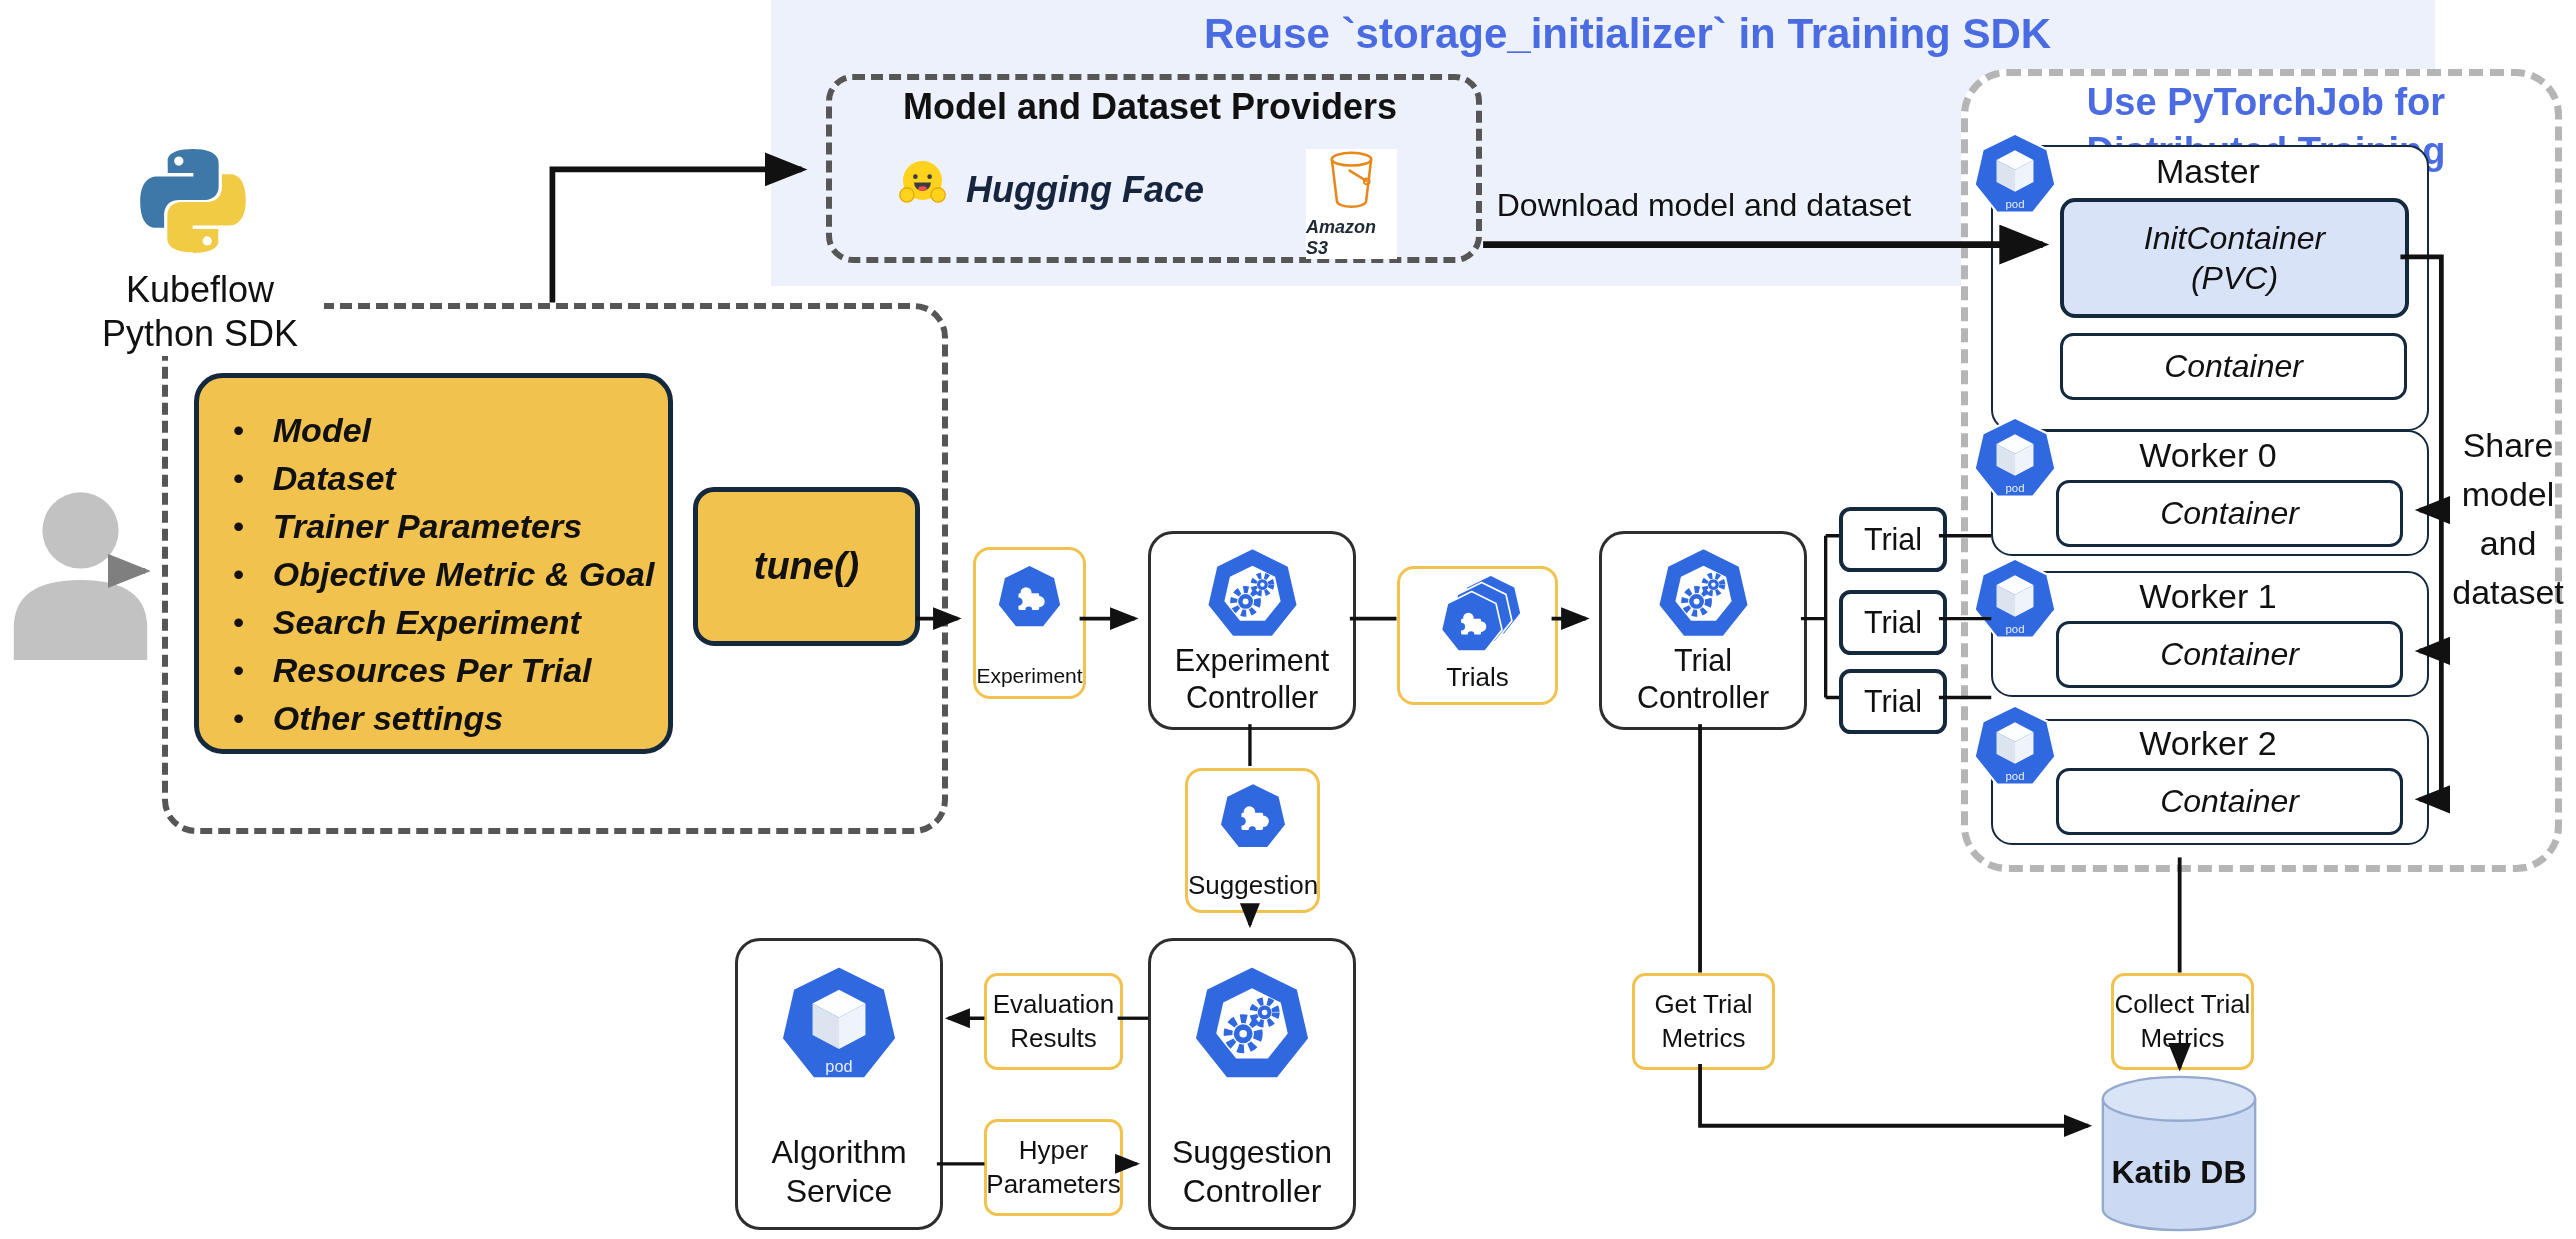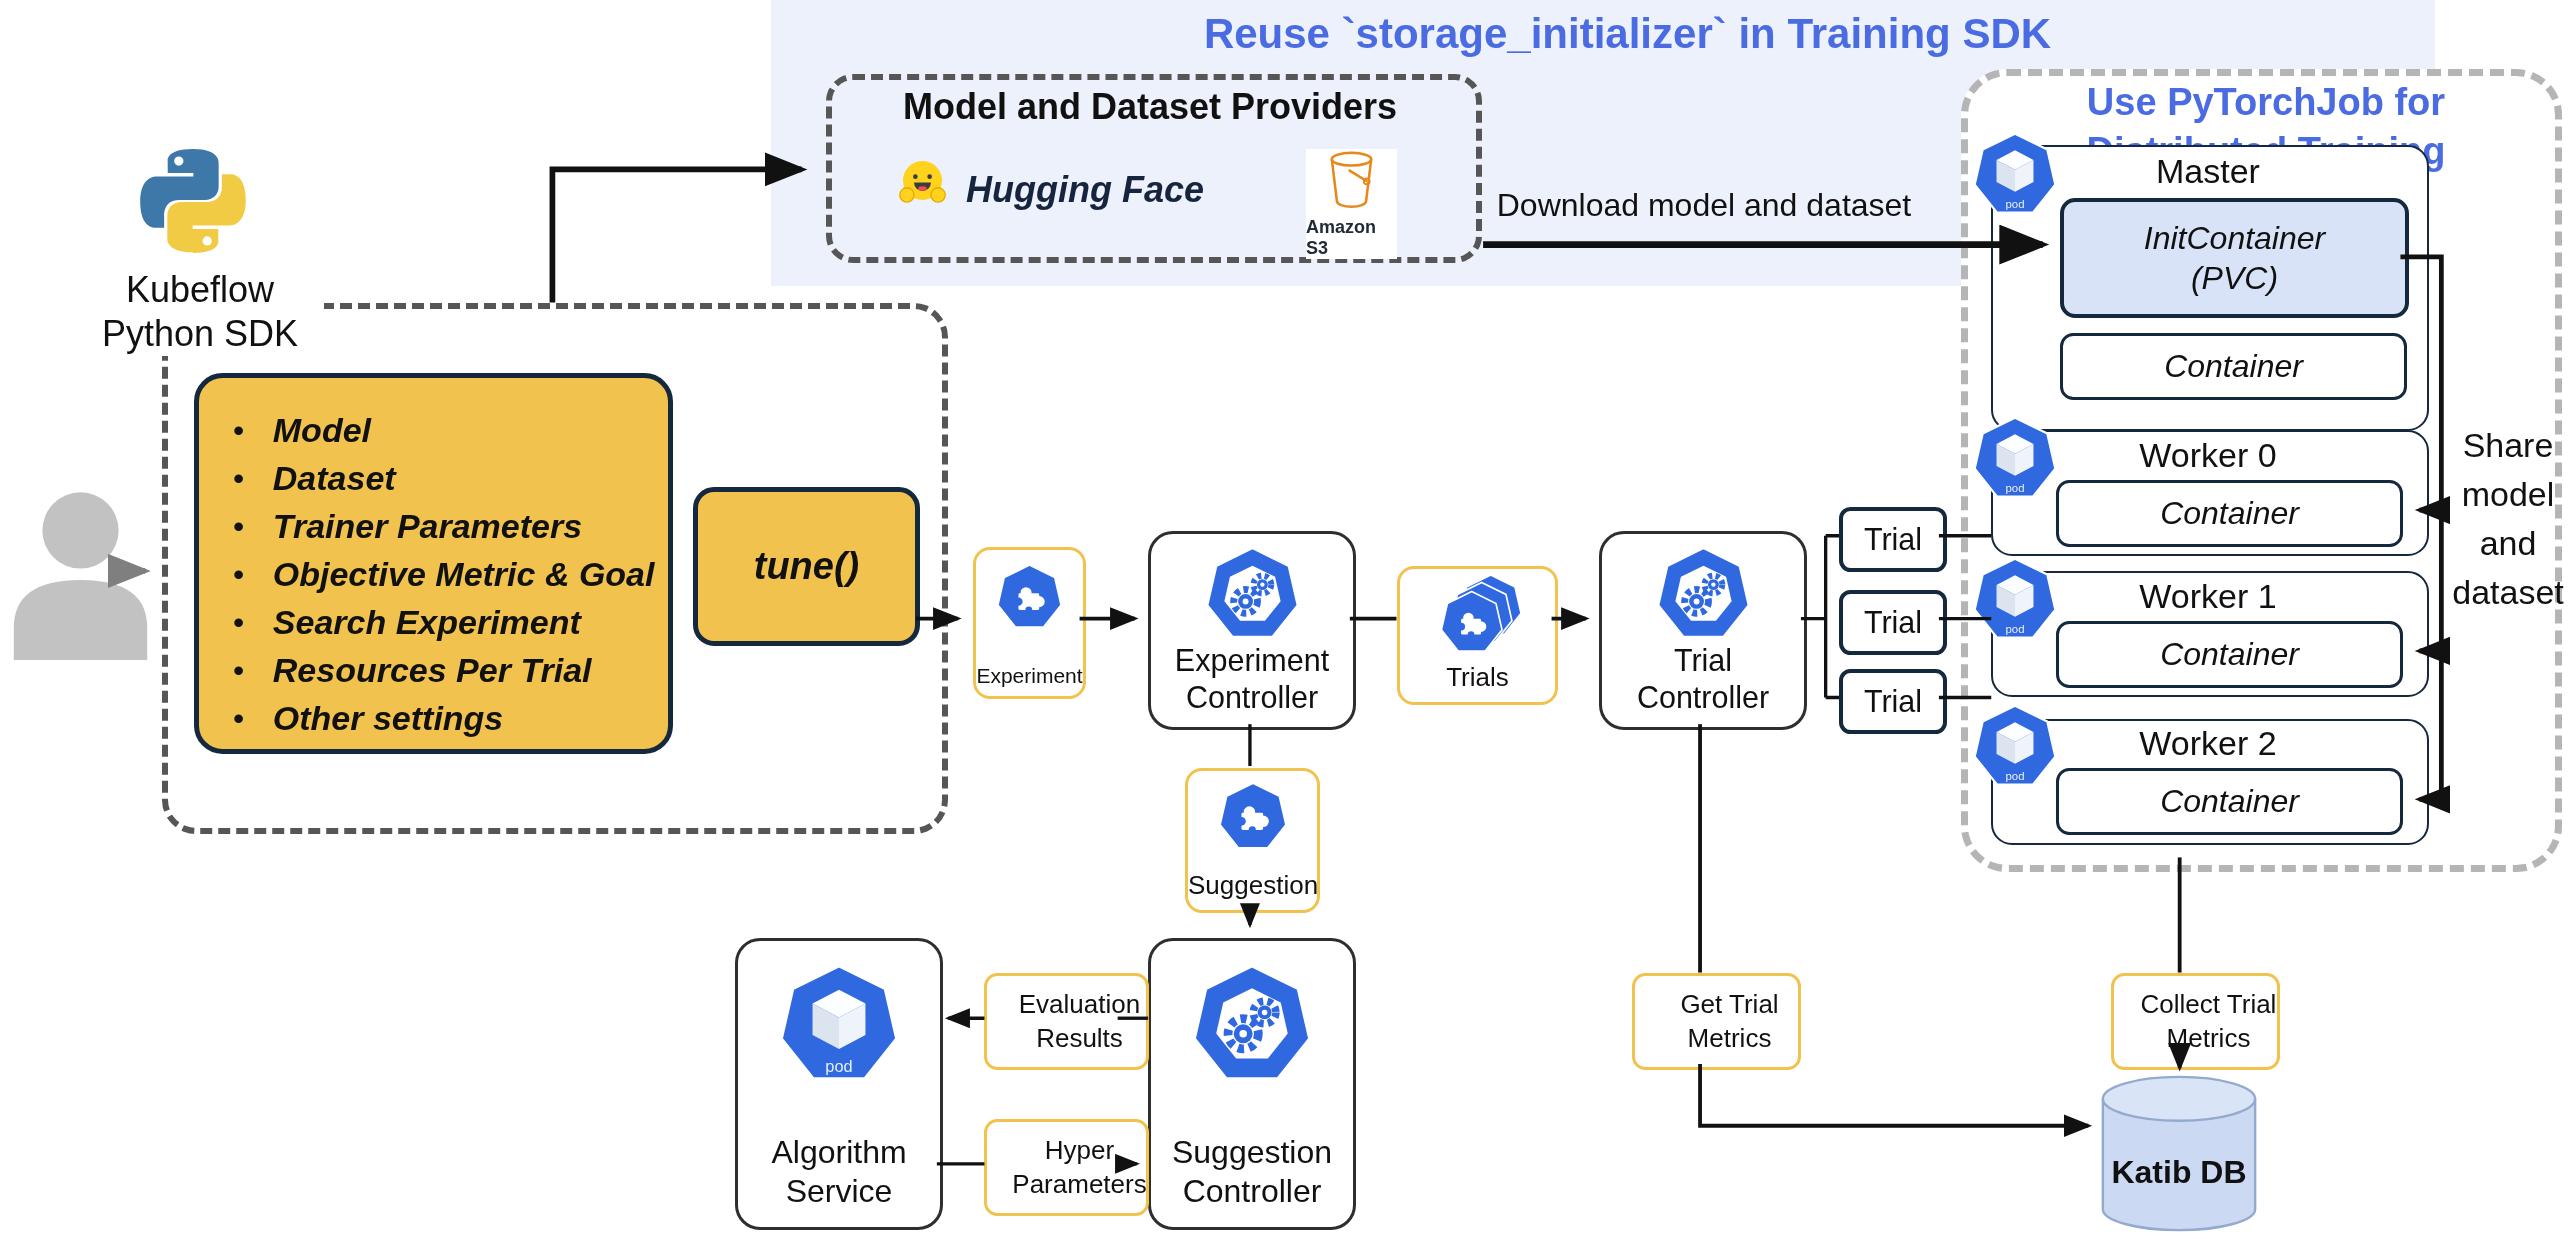--- a/index.html
+++ b/index.html
@@ -13,42 +13,42 @@
   .orange-box{background:#F2C24E;border:5.7px solid #15293E;border-radius:28.6px;}
   .bullet-row{display:flex;align-items:center;height:48px;}
   .bullet-dot{font-size:32px;margin-right:28.6px;line-height:1;}
   .bullet-text{font-size:34px;font-style:italic;font-weight:600;white-space:nowrap;}
   .tune{display:flex;align-items:center;justify-content:center;font-style:italic;
         font-size:38px;font-weight:600;}
   .kf-chip{background:#fff;text-align:center;font-size:36px;font-weight:500;line-height:1.22;z-index:6;}
   .prov-title{font-size:36px;font-weight:bold;text-align:center;}
   .hf-name{font-size:36px;font-weight:bold;color:#16243D;}
   .s3-tile{background:#fff;display:flex;flex-direction:column;align-items:center;justify-content:flex-end;}
-  .s3-name{font-size:18px;font-weight:bold;color:#1F2A37;margin-top:1.9px;}
+  .s3-name{font-size:18px;font-weight:bold;color:#1F2A37;margin-top:1.9px;font-style:italic;}
   .plain-label{font-size:32px;text-align:center;white-space:nowrap;}
   .pt-title{color:#4A6BE1;font-weight:bold;font-size:38px;text-align:center;line-height:1.3;}
   .group-box{border:2.9px solid #15293E;border-radius:21px;background:#fff;}
   .group-label{font-size:34px;text-align:center;white-space:nowrap;}
   .container-box{border:3.8px solid #15293E;border-radius:13.3px;background:#fff;font-style:italic;
                  font-size:32px;display:flex;align-items:center;justify-content:center;}
   .init-box{background:#D9E3F7;border:4.8px solid #15293E;border-radius:15.2px;font-style:italic;
             font-size:32px;line-height:1.25;display:flex;flex-direction:column;align-items:center;justify-content:center;text-align:center;}
   .share-text{font-size:34px;line-height:1.44;text-align:center;}
   .node{background:#fff;display:flex;flex-direction:column;align-items:center;}
   .node.dark{border:3.8px solid #2E2E2E;border-radius:25px;}
   .node.yellow{border:3.8px solid #F2C24E;border-radius:17px;}
   .node-label{position:absolute;left:0;right:0;text-align:center;}
   .small-label{font-size:21px;bottom:7.6px;}
   .mid-label{font-size:26px;bottom:9.5px;}
   .ctl-label{font-size:30.5px;line-height:1.2;bottom:11.4px;}
   .big-label{font-size:32px;line-height:1.2;bottom:17px;margin-top:28px;}
   .trial-box{border:4.8px solid #15293E;border-radius:11.4px;background:#fff;display:flex;
              align-items:center;justify-content:center;font-size:30.5px;}
   .metric-label{border:3.8px solid #F2C24E;border-radius:13.3px;background:#fff;font-size:26px;
-                line-height:1.3;display:flex;flex-direction:column;align-items:center;justify-content:center;text-align:center;padding-left:26px;}
+                line-height:1.3;display:flex;flex-direction:column;align-items:center;justify-content:center;text-align:center;}
   .katib-name{font-size:32px;font-weight:bold;text-align:center;}
   .connectors{position:absolute;left:0;top:0;z-index:30;pointer-events:none;}
   .icon{display:block;}
   svg text{font-family:"Liberation Sans",sans-serif;}
   .z2{z-index:2}.z4{z-index:4}.z5{z-index:5}.z10{z-index:10}.z12{z-index:12}
 </style>
 </head>
 <body>
 
 <div class="stage">

